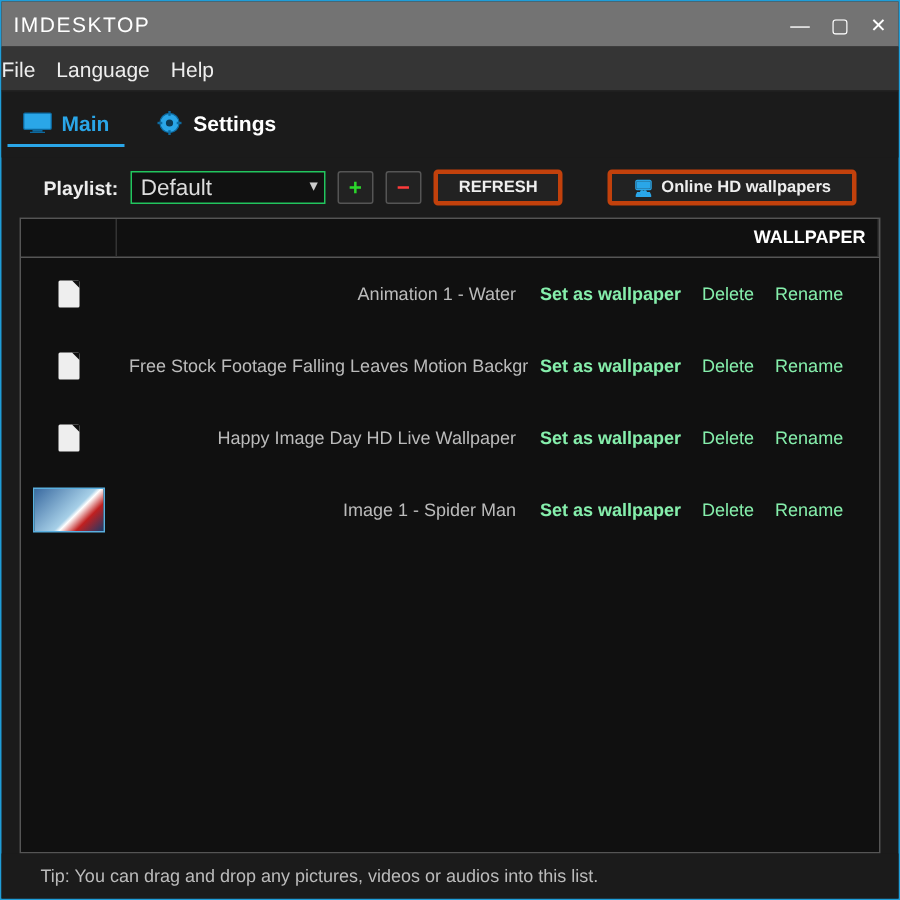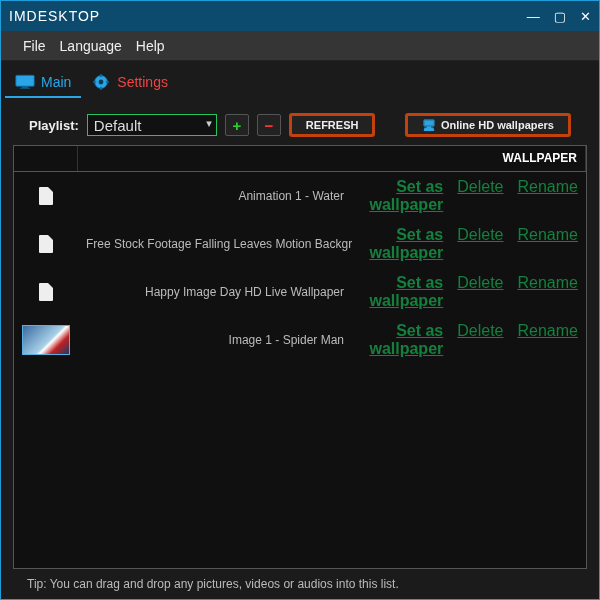--- a/index.html
+++ b/index.html
@@ -15,21 +15,21 @@
   .window {
     width: 600px;
     height: 600px;
     border: 1px solid #1f9dd8;
     display: flex;
     flex-direction: column;
     background: #1b1b1b;
   }
   .titlebar {
     height: 30px;
-    background: #0c4a6e;
+    background: #737373;
     display: flex;
     align-items: center;
     padding: 0 8px;
     color: #fff;
   }
   .titlebar .title {
     font-size: 14px;
     letter-spacing: 1px;
     flex: 1;
   }
@@ -37,42 +37,44 @@
     display: flex;
     gap: 14px;
     align-items: center;
   }
   .titlebar .win-controls span { cursor: pointer; font-size: 13px; line-height: 1; }
   .menubar {
     height: 30px;
     background: #353535;
     display: flex;
     align-items: center;
-    padding: 0 22px;
+    padding: 0 0;
     gap: 14px;
     color: #eee;
     font-size: 14px;
     border-bottom: 1px solid #222;
   }
   .menubar span { cursor: pointer; }
   .tabs {
     height: 44px;
     background: #1b1b1b;
     display: flex;
     align-items: center;
     padding: 4px 4px;
+    gap: 10px;
+    font-weight: bold;
   }
   .tab {
     display: flex;
     align-items: center;
     gap: 6px;
     padding: 6px 10px;
     cursor: pointer;
     font-size: 14px;
-    color: #ef4444;
+    color: #ffffff;
     border-bottom: 2px solid transparent;
   }
   .tab.active {
     color: #2aa6e8;
     border-bottom: 2px solid #2aa6e8;
   }
   .tab svg { width: 20px; height: 16px; }
   .toolbar {
     height: 40px;
     display: flex;
@@ -181,25 +183,24 @@
     border-left: 5px solid transparent;
   }
   .thumb-image {
     width: 48px; height: 30px;
     border: 1px solid #5ab0e0;
     background: linear-gradient(135deg,#3a6aa0 0%, #a7d0e8 55%, #fff 60%, #c02020 75%, #1a3a6a 100%);
   }
   .row .col-name { border: none; overflow: hidden; white-space: nowrap; text-overflow: clip; padding: 0 8px; }
   .row .col-action { border: none; display: flex; gap: 14px; padding: 0 8px; }
   .link {
-    color: #15803d;
-    text-decoration: underline;
-    cursor: pointer;
-    font-weight: bold;
-    font-size: 16px;
+    color: #86efac;
+    cursor: pointer;
+    font-weight: bold;
+    font-size: 12px;
   }
   .link.secondary { font-weight: normal; }
   .tip {
     height: 30px;
     padding: 0 26px;
     display: flex;
     align-items: center;
     font-size: 12px;
     color: #bbb;
     background: #1b1b1b;

